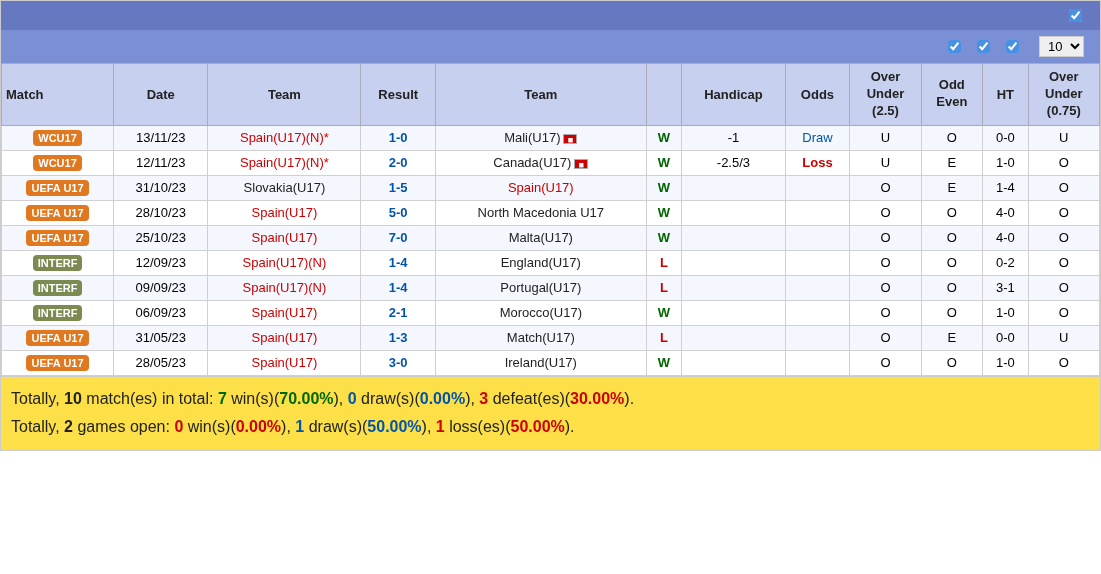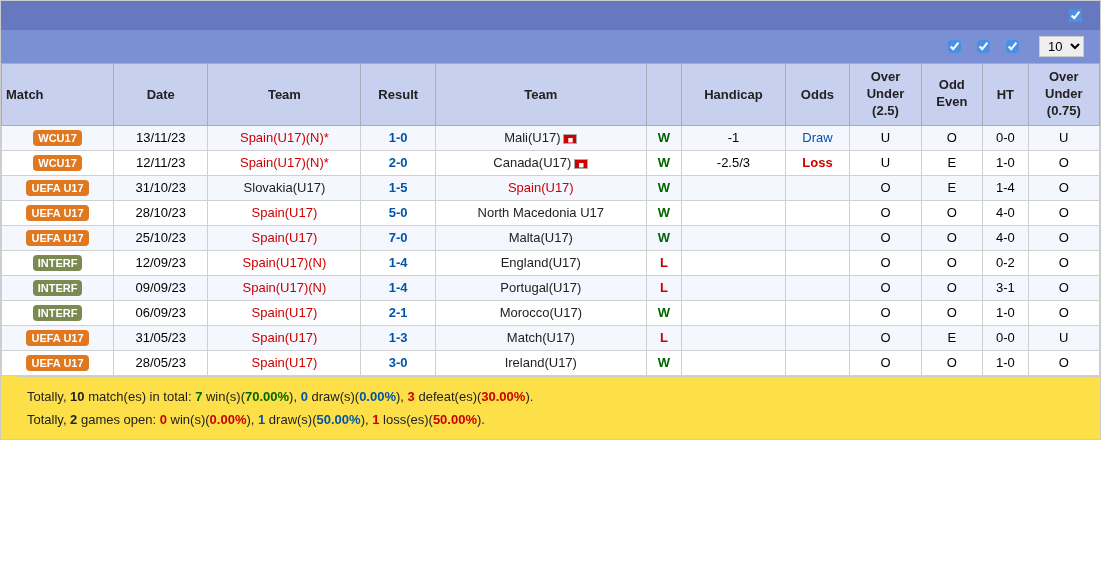--- a/index.html
+++ b/index.html
@@ -110,25 +110,24 @@
       margin-left: 3px;
       font-size: 9px;
       line-height: 10px;
       text-align: center;
       color: #fff;
     }
 
     
     .summary {
       padding: 8px 10px;
-      font-size: 13px;
+      font-size: 16px;
       line-height: 1.8;
       border-top: 1px solid #ccc;
       color: #222;
-      margin-left: 16px;
     }
     .summary .bold { font-weight: bold; }
     .summary .green { color: #006600; font-weight: bold; }
     .summary .red { color: #cc0000; font-weight: bold; }
     .summary .blue { color: #0055aa; font-weight: bold; }
 
     .th-multirow { line-height: 1.3; }
   </style>
 </head>
 <body>

